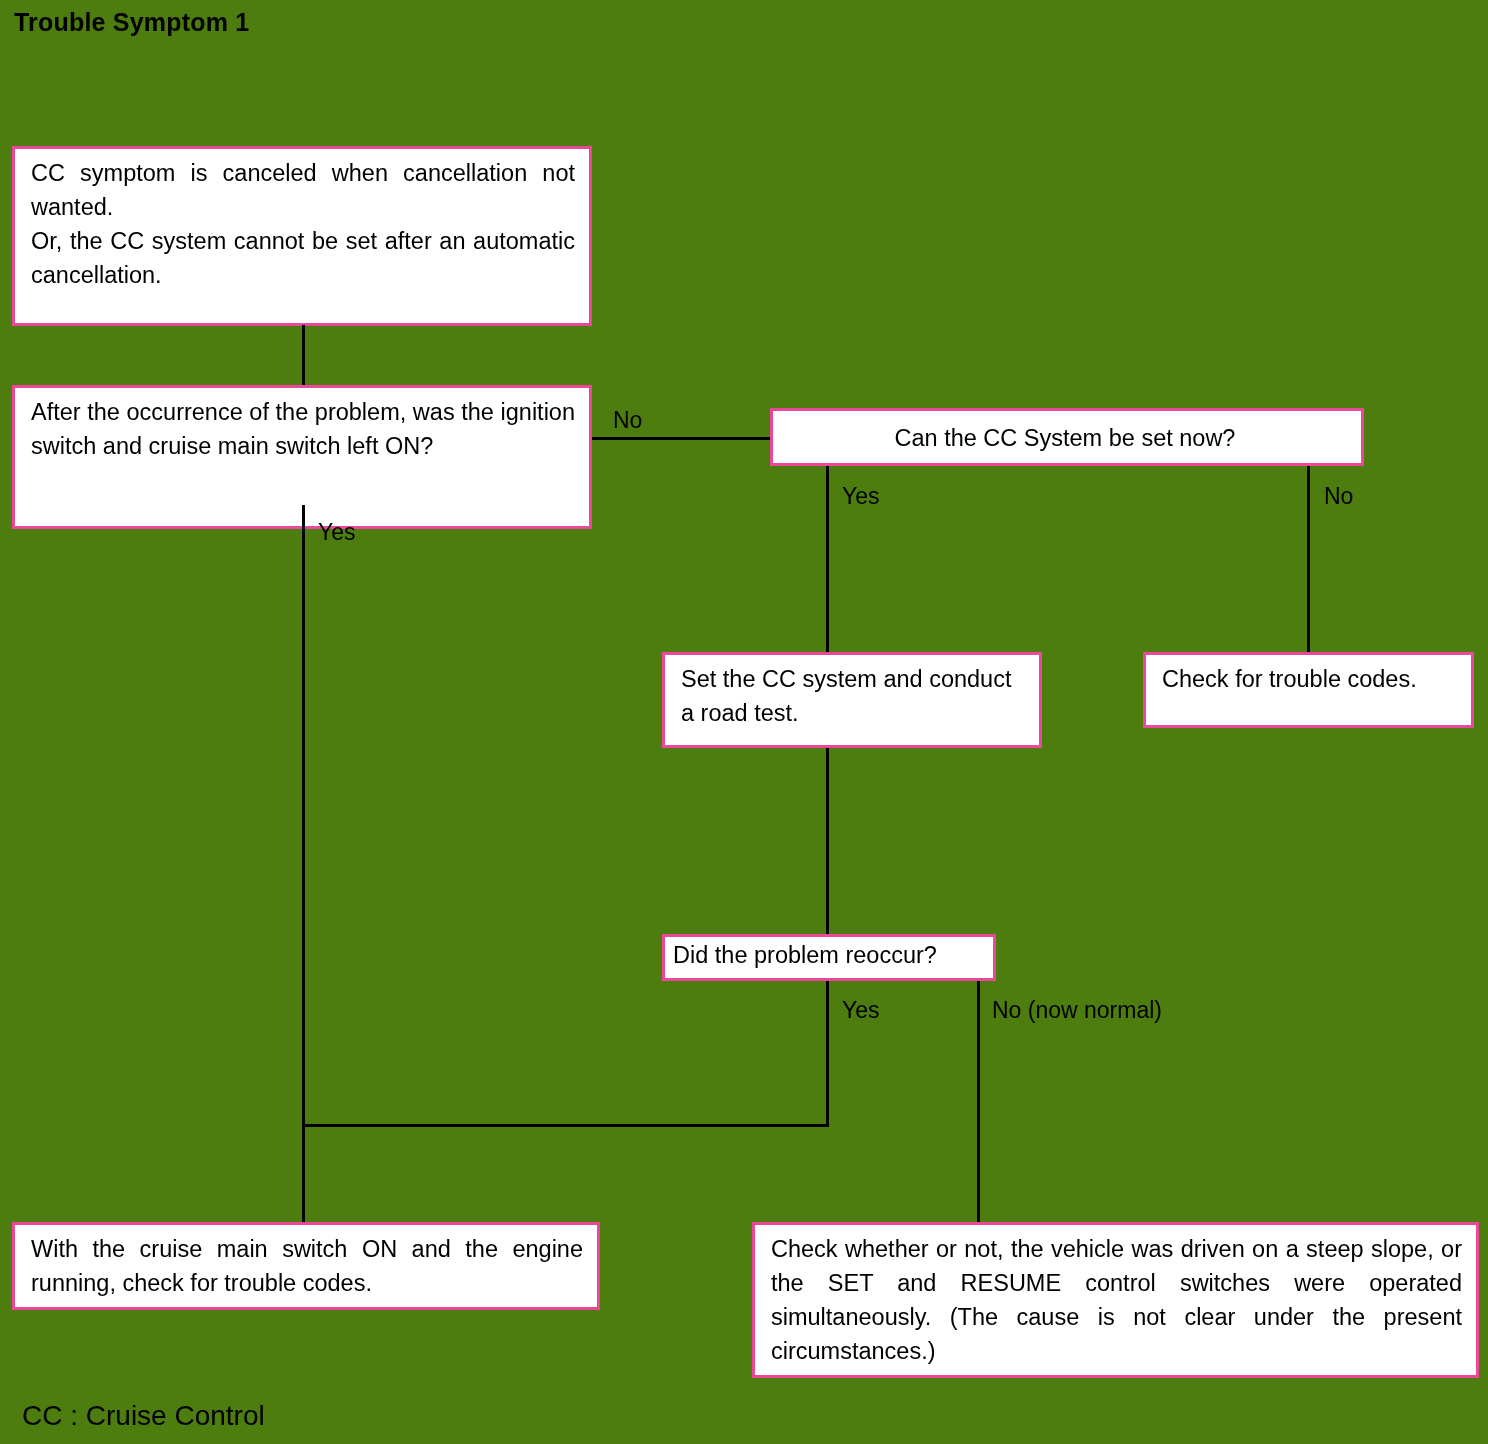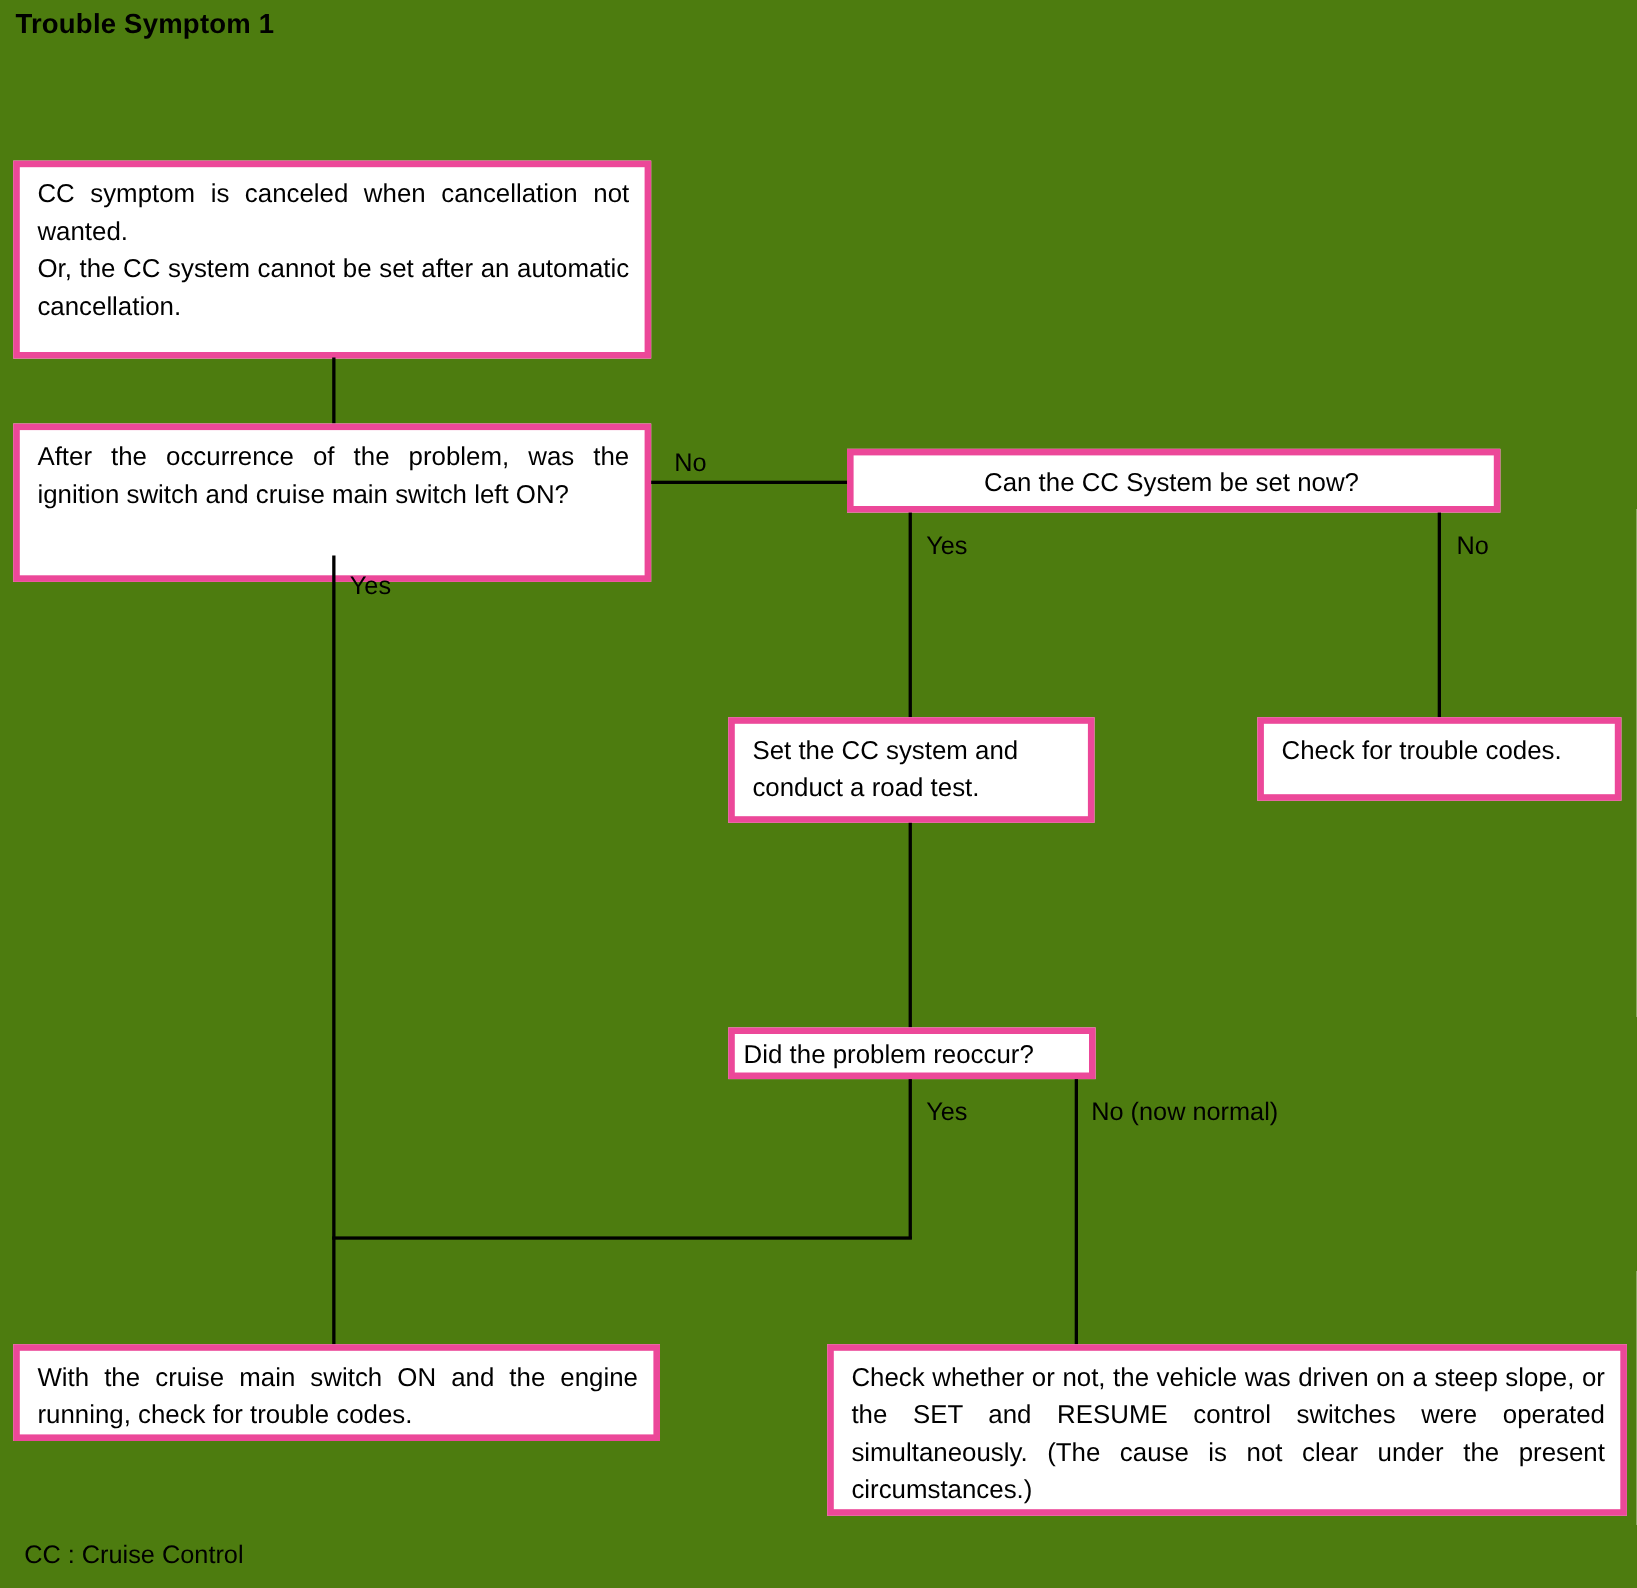--- a/index.html
+++ b/index.html
@@ -24,27 +24,27 @@
     top: 8px;
     font-size: 25px;
     font-weight: bold;
     letter-spacing: 0.2px;
     white-space: nowrap;
   }
   .footnote {
     position: absolute;
     left: 22px;
     top: 1400px;
-    font-size: 23px;
+    font-size: 28px;
     white-space: nowrap;
   }
   .box {
     position: absolute;
     box-sizing: border-box;
-    border: 6px solid #ec4899;
+    border: 3px solid #ec4899;
     background: #ffffff;
     font-size: 23.5px;
     line-height: 34px;
   }
   .box .txt {
     display: block;
     padding: 7px 14px 6px 16px;
     white-space: pre-line;
   }
   .box.center .txt {
@@ -104,21 +104,21 @@
 
   <div class="line-v" style="left:302px; top:505px; height:719px;"></div>
   <div class="edge-label" style="left:318px; top:521px;">Yes</div>
 
   <div class="line-v" style="left:826px; top:466px; height:189px;"></div>
   <div class="edge-label" style="left:842px; top:485px;">Yes</div>
 
   <div class="line-v" style="left:1307px; top:466px; height:189px;"></div>
   <div class="edge-label" style="left:1324px; top:485px;">No</div>
 
-  <div class="box" style="left:662px; top:652px; width:333px; height:96px;">
+  <div class="box" style="left:662px; top:652px; width:380px; height:96px;">
     <span class="txt">Set the CC system and conduct a road test.</span>
   </div>
 
   <div class="box" style="left:1143px; top:652px; width:331px; height:76px;">
     <span class="txt">Check for trouble codes.</span>
   </div>
 
   <div class="line-v" style="left:826px; top:748px; height:187px;"></div>
 
   <div class="box tight" style="left:662px; top:934px; width:334px; height:47px;">

